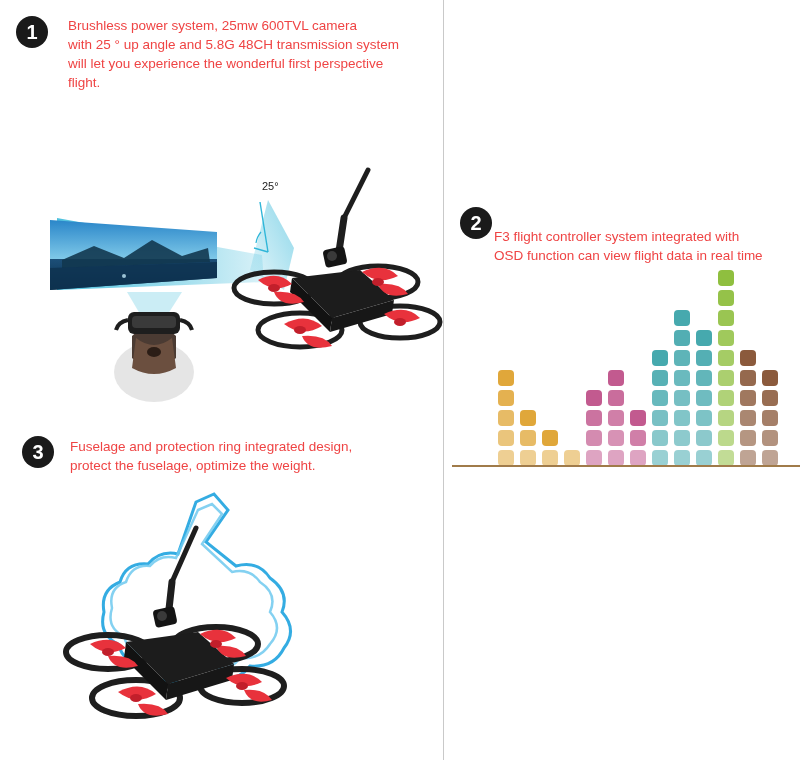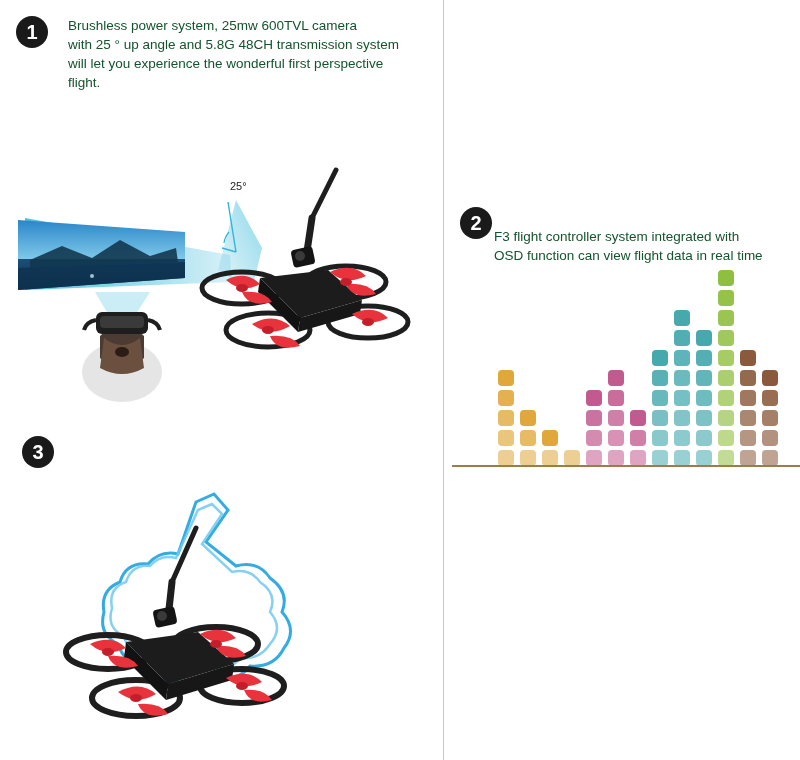--- a/index.html
+++ b/index.html
@@ -40,38 +40,38 @@
     font-weight: bold;
     line-height: 32px;
     text-align: center;
     font-family: "Liberation Sans", sans-serif;
   }
   
   .para {
     position: absolute;
     font-size: 13.5px;
     line-height: 19px;
-    color: #14532d;
+    color: #ef4444;
     white-space: pre-line;
   }
   
   #badge1 { left: 16px; top: 16px; }
   #text1  { left: 68px; top: 16px; width: 370px; }
 
   
   #badge2 { left: 460px; top: 207px; }
   #text2  { left: 494px; top: 227px; width: 306px; }
 
   
   #badge3 { left: 22px; top: 436px; }
   #text3  { left: 70px; top: 437px; width: 360px; }
 
   
   .art { position: absolute; }
-  #art1 { left: 0px;   top: 100px; width: 443px; height: 290px; }
+  #art1 { left: 0px;   top: 100px; width: 443px; height: 290px; padding-left: 32px; }
   #art2 { left: 452px; top: 270px; width: 348px; height: 210px; }
   #art3 { left: 0px;   top: 480px; width: 443px; height: 270px; }
 
   svg { display: block; overflow: visible; }
 </style>
 </head>
 <body>
 
 <div class="page">
 
@@ -243,20 +243,22 @@
           <rect x="310" y="160" width="16" height="16" rx="4" fill="#8b5a3c" opacity="0.6625000000000001"></rect>
           <rect x="310" y="140" width="16" height="16" rx="4" fill="#8b5a3c" opacity="0.775"></rect>
           <rect x="310" y="120" width="16" height="16" rx="4" fill="#8b5a3c" opacity="0.8875000000000001"></rect>
           <rect x="310" y="100" width="16" height="16" rx="4" fill="#8b5a3c" opacity="1"></rect>
         </g>
       <line id="chartBaseline" x1="0" y1="196" x2="348" y2="196" stroke="#a07b4a" stroke-width="2"></line>
     </svg>
   </div>
 
   <div class="badge" id="badge3">3</div>
+  <div class="para" id="text3">Fuselage and protection ring integrated design,
+protect the fuselage, optimize the weight.</div>
 
   <div class="art" id="art3">
     <svg width="443" height="270" viewBox="0 0 443 270" xmlns="http://www.w3.org/2000/svg">
 
       <g fill="none" stroke="#29a8e0" stroke-width="3" opacity="0.95">
         <path d="M196,22 L214,14 L228,30 L206,62
                  L236,86 q22,-6 34,12 q20,14 12,34
                  q16,18 2,36 q-10,20 -34,18
                  q-14,18 -36,10 q-16,16 -36,6
                  q-22,2 -32,-16 q-22,-2 -28,-22

